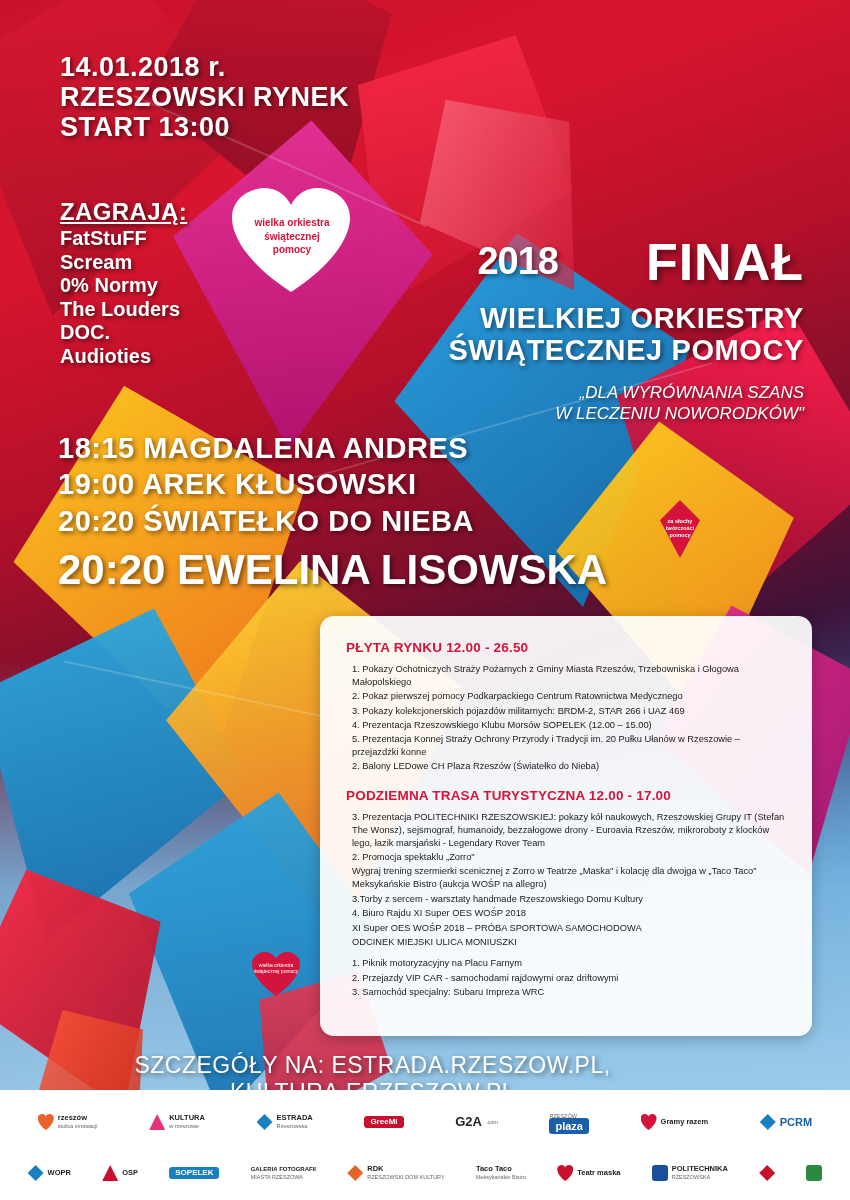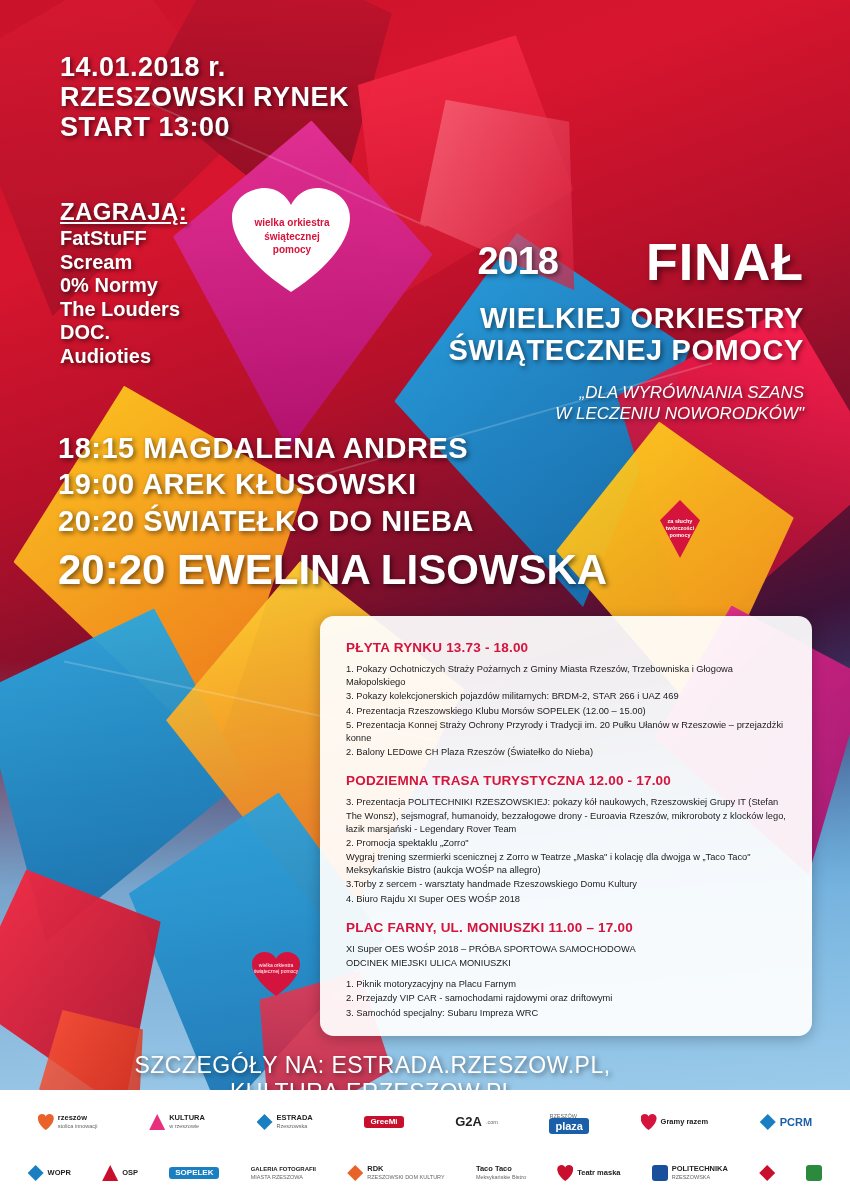--- a/index.html
+++ b/index.html
@@ -133,21 +133,21 @@
     padding:24px 26px 10px 26px;
     box-shadow:0 3px 14px rgba(0,0,0,.25);
   }
   .panel h3 {
     margin:0 0 8px 0; color:#d4143c; font-weight:bold;
     font-size:13.5px; letter-spacing:.2px;
   }
   .panel h3.sp { margin-top:14px; }
   .panel ol, .panel ul { margin:0; padding:0; list-style:none; }
   .panel li, .panel p {
-    margin:0 0 1px 0; color:#1a1a1a; font-size:9.3px; line-height:1.42;
+    margin:0 0 1px 6px; color:#1a1a1a; font-size:9.3px; line-height:1.42;
   }
   .panel p.sub { font-size:9.3px; margin-bottom:8px; }
   .panel .blk { margin-bottom:2px; }
 
   
   .panelheart {
     position:absolute; left:252px; top:952px; width:48px; height:44px; z-index:37;
     background:#d4143c;
     clip-path:path("M24 44 C 4 30, 0 18, 0 12 C 0 4, 7 0, 13 0 C 19 0, 23 4, 24 7 C 25 4, 29 0, 35 0 C 41 0, 48 4, 48 12 C 48 18, 44 30, 24 44 Z");
     color:#fff; font-size:5px; text-align:center; padding-top:10px; line-height:1.25;
@@ -304,39 +304,39 @@
   </div>
 
   <div class="smalltag">
     <div>za słuchy</div>
     <div>twórczości</div>
     <div>pomocy</div>
   </div>
 
   <div class="panel">
 
-    <h3>PŁYTA RYNKU 13.73 - 18.00</h3>
+    <h3>PŁYTA RYNKU 12.00 - 26.50</h3>
     <ul class="blk">
       <li>1. Pokazy Ochotniczych Straży Pożarnych z Gminy Miasta Rzeszów, Trzebowniska i Głogowa Małopolskiego</li>
+      <li>2. Pokaz pierwszej pomocy Podkarpackiego Centrum Ratownictwa Medycznego</li>
       <li>3. Pokazy kolekcjonerskich pojazdów militarnych: BRDM-2, STAR 266 i UAZ 469</li>
       <li>4. Prezentacja Rzeszowskiego Klubu Morsów SOPELEK (12.00 – 15.00)</li>
       <li>5. Prezentacja Konnej Straży Ochrony Przyrody i Tradycji im. 20 Pułku Ułanów w Rzeszowie – przejazdżki konne</li>
       <li>2. Balony LEDowe CH Plaza Rzeszów (Światełko do Nieba)</li>
     </ul>
 
     <h3 class="sp">PODZIEMNA TRASA TURYSTYCZNA 12.00 - 17.00</h3>
     <ul class="blk">
       <li>3. Prezentacja POLITECHNIKI RZESZOWSKIEJ: pokazy kół naukowych, Rzeszowskiej Grupy IT (Stefan The Wonsz), sejsmograf, humanoidy, bezzałogowe drony - Euroavia Rzeszów, mikroroboty z klocków lego, łazik marsjański - Legendary Rover Team</li>
       <li>2. Promocja spektaklu „Zorro"</li>
       <li>Wygraj trening szermierki scenicznej z Zorro w Teatrze „Maska" i kolację dla dwojga w „Taco Taco" Meksykańskie Bistro (aukcja WOŚP na allegro)</li>
       <li>3.Torby z sercem - warsztaty handmade Rzeszowskiego Domu Kultury</li>
       <li>4. Biuro Rajdu XI Super OES WOŚP 2018</li>
     </ul>
 
-    <h3 class="sp">PLAC FARNY, UL. MONIUSZKI 11.00 – 17.00</h3>
     <p>XI Super OES WOŚP 2018 – PRÓBA SPORTOWA SAMOCHODOWA</p>
     <p class="sub">ODCINEK MIEJSKI ULICA MONIUSZKI</p>
     <ul>
       <li>1. Piknik motoryzacyjny na Placu Farnym</li>
       <li>2. Przejazdy VIP CAR - samochodami rajdowymi oraz driftowymi</li>
       <li>3. Samochód specjalny: Subaru Impreza WRC</li>
     </ul>
   </div>
 
   <div class="panelheart">

